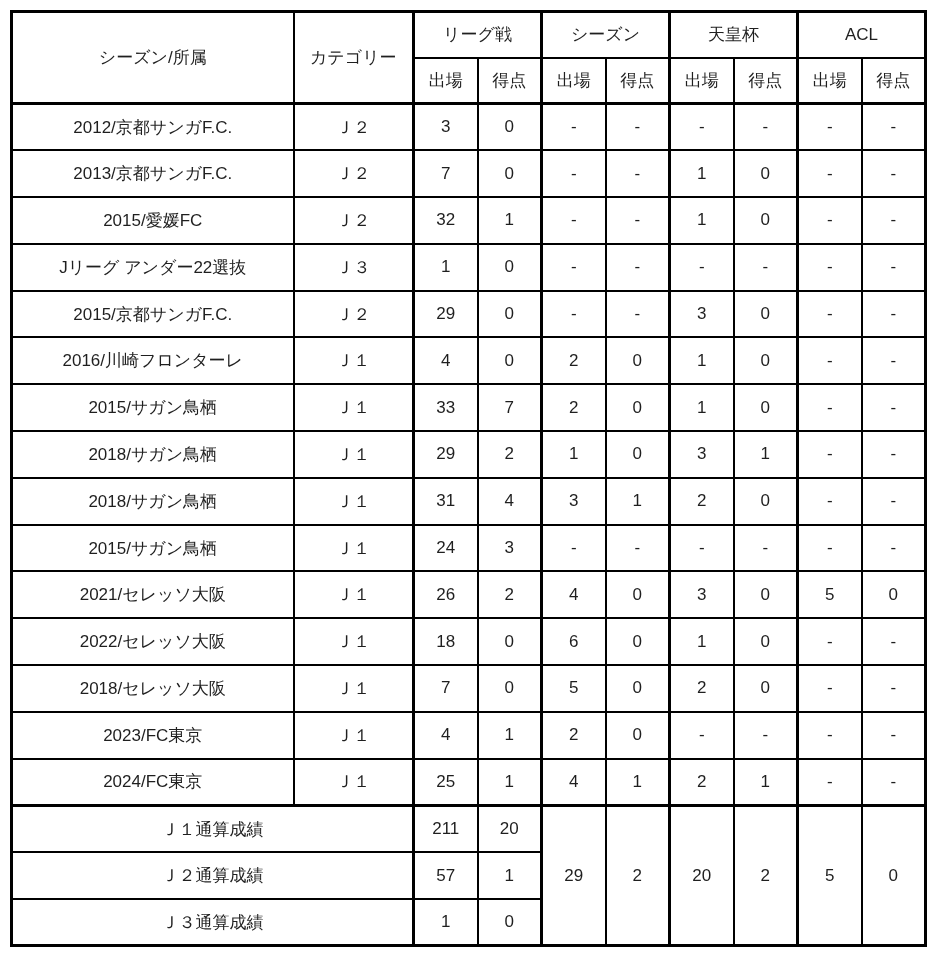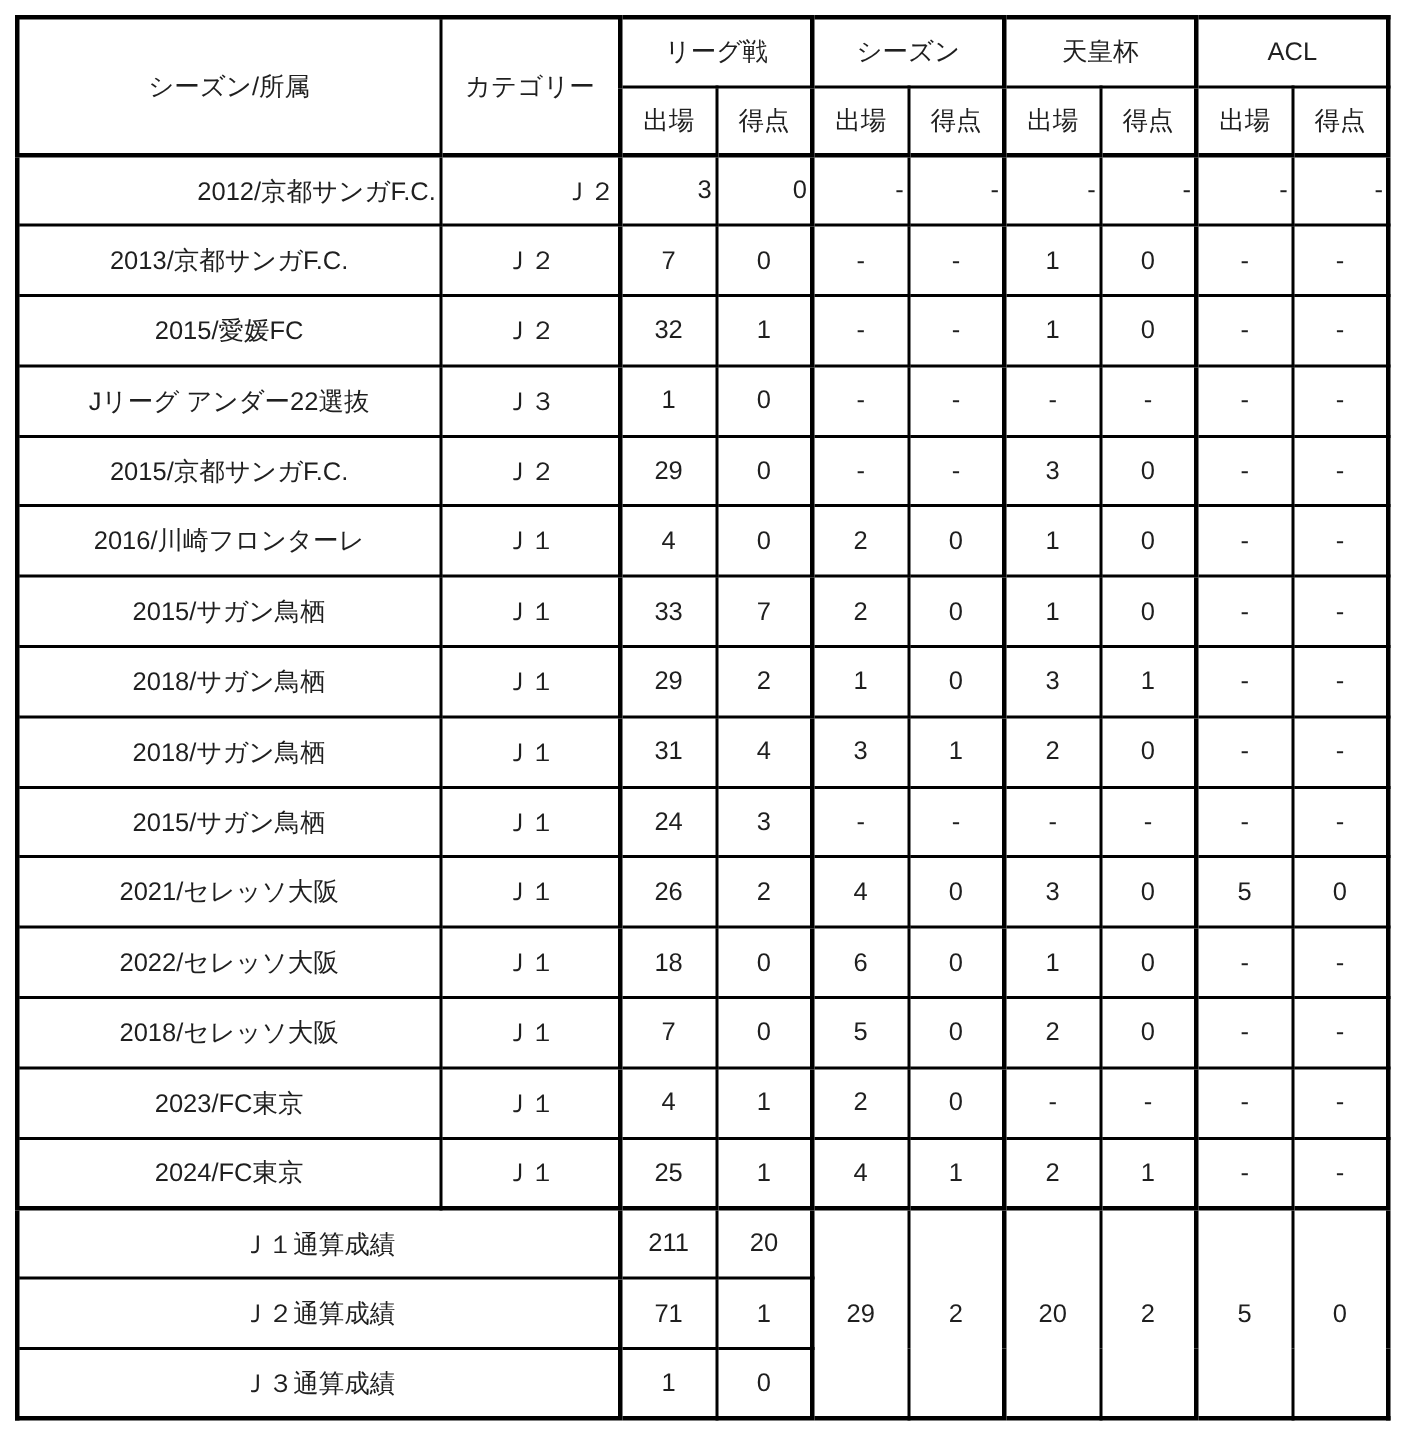--- a/index.html
+++ b/index.html
@@ -33,21 +33,20 @@
     overflow: hidden;
     white-space: nowrap;
   }
   
   table.stats .gl {
     border-left-width: 3px;
   }
   
   table.stats tbody tr:first-child td {
     border-top-width: 3px;
-    text-align: right;
   }
   
   table.stats tfoot tr:first-child td {
     border-top-width: 3px;
   }
   thead tr { height: 46px; }
   tbody tr, tfoot tr { height: 46.8px; }
 </style>
 </head>
 <body>
@@ -275,21 +274,21 @@
         <td>20</td>
         <td rowspan="3" class="gl">29</td>
         <td rowspan="3">2</td>
         <td rowspan="3" class="gl">20</td>
         <td rowspan="3">2</td>
         <td rowspan="3" class="gl">5</td>
         <td rowspan="3">0</td>
       </tr>
       <tr>
         <td colspan="2">Ｊ２通算成績</td>
-        <td class="gl">71</td>
+        <td class="gl">57</td>
         <td>1</td>
       </tr>
       <tr>
         <td colspan="2">Ｊ３通算成績</td>
         <td class="gl">1</td>
         <td>0</td>
       </tr>
     </tfoot>
   </table>
 </div>

